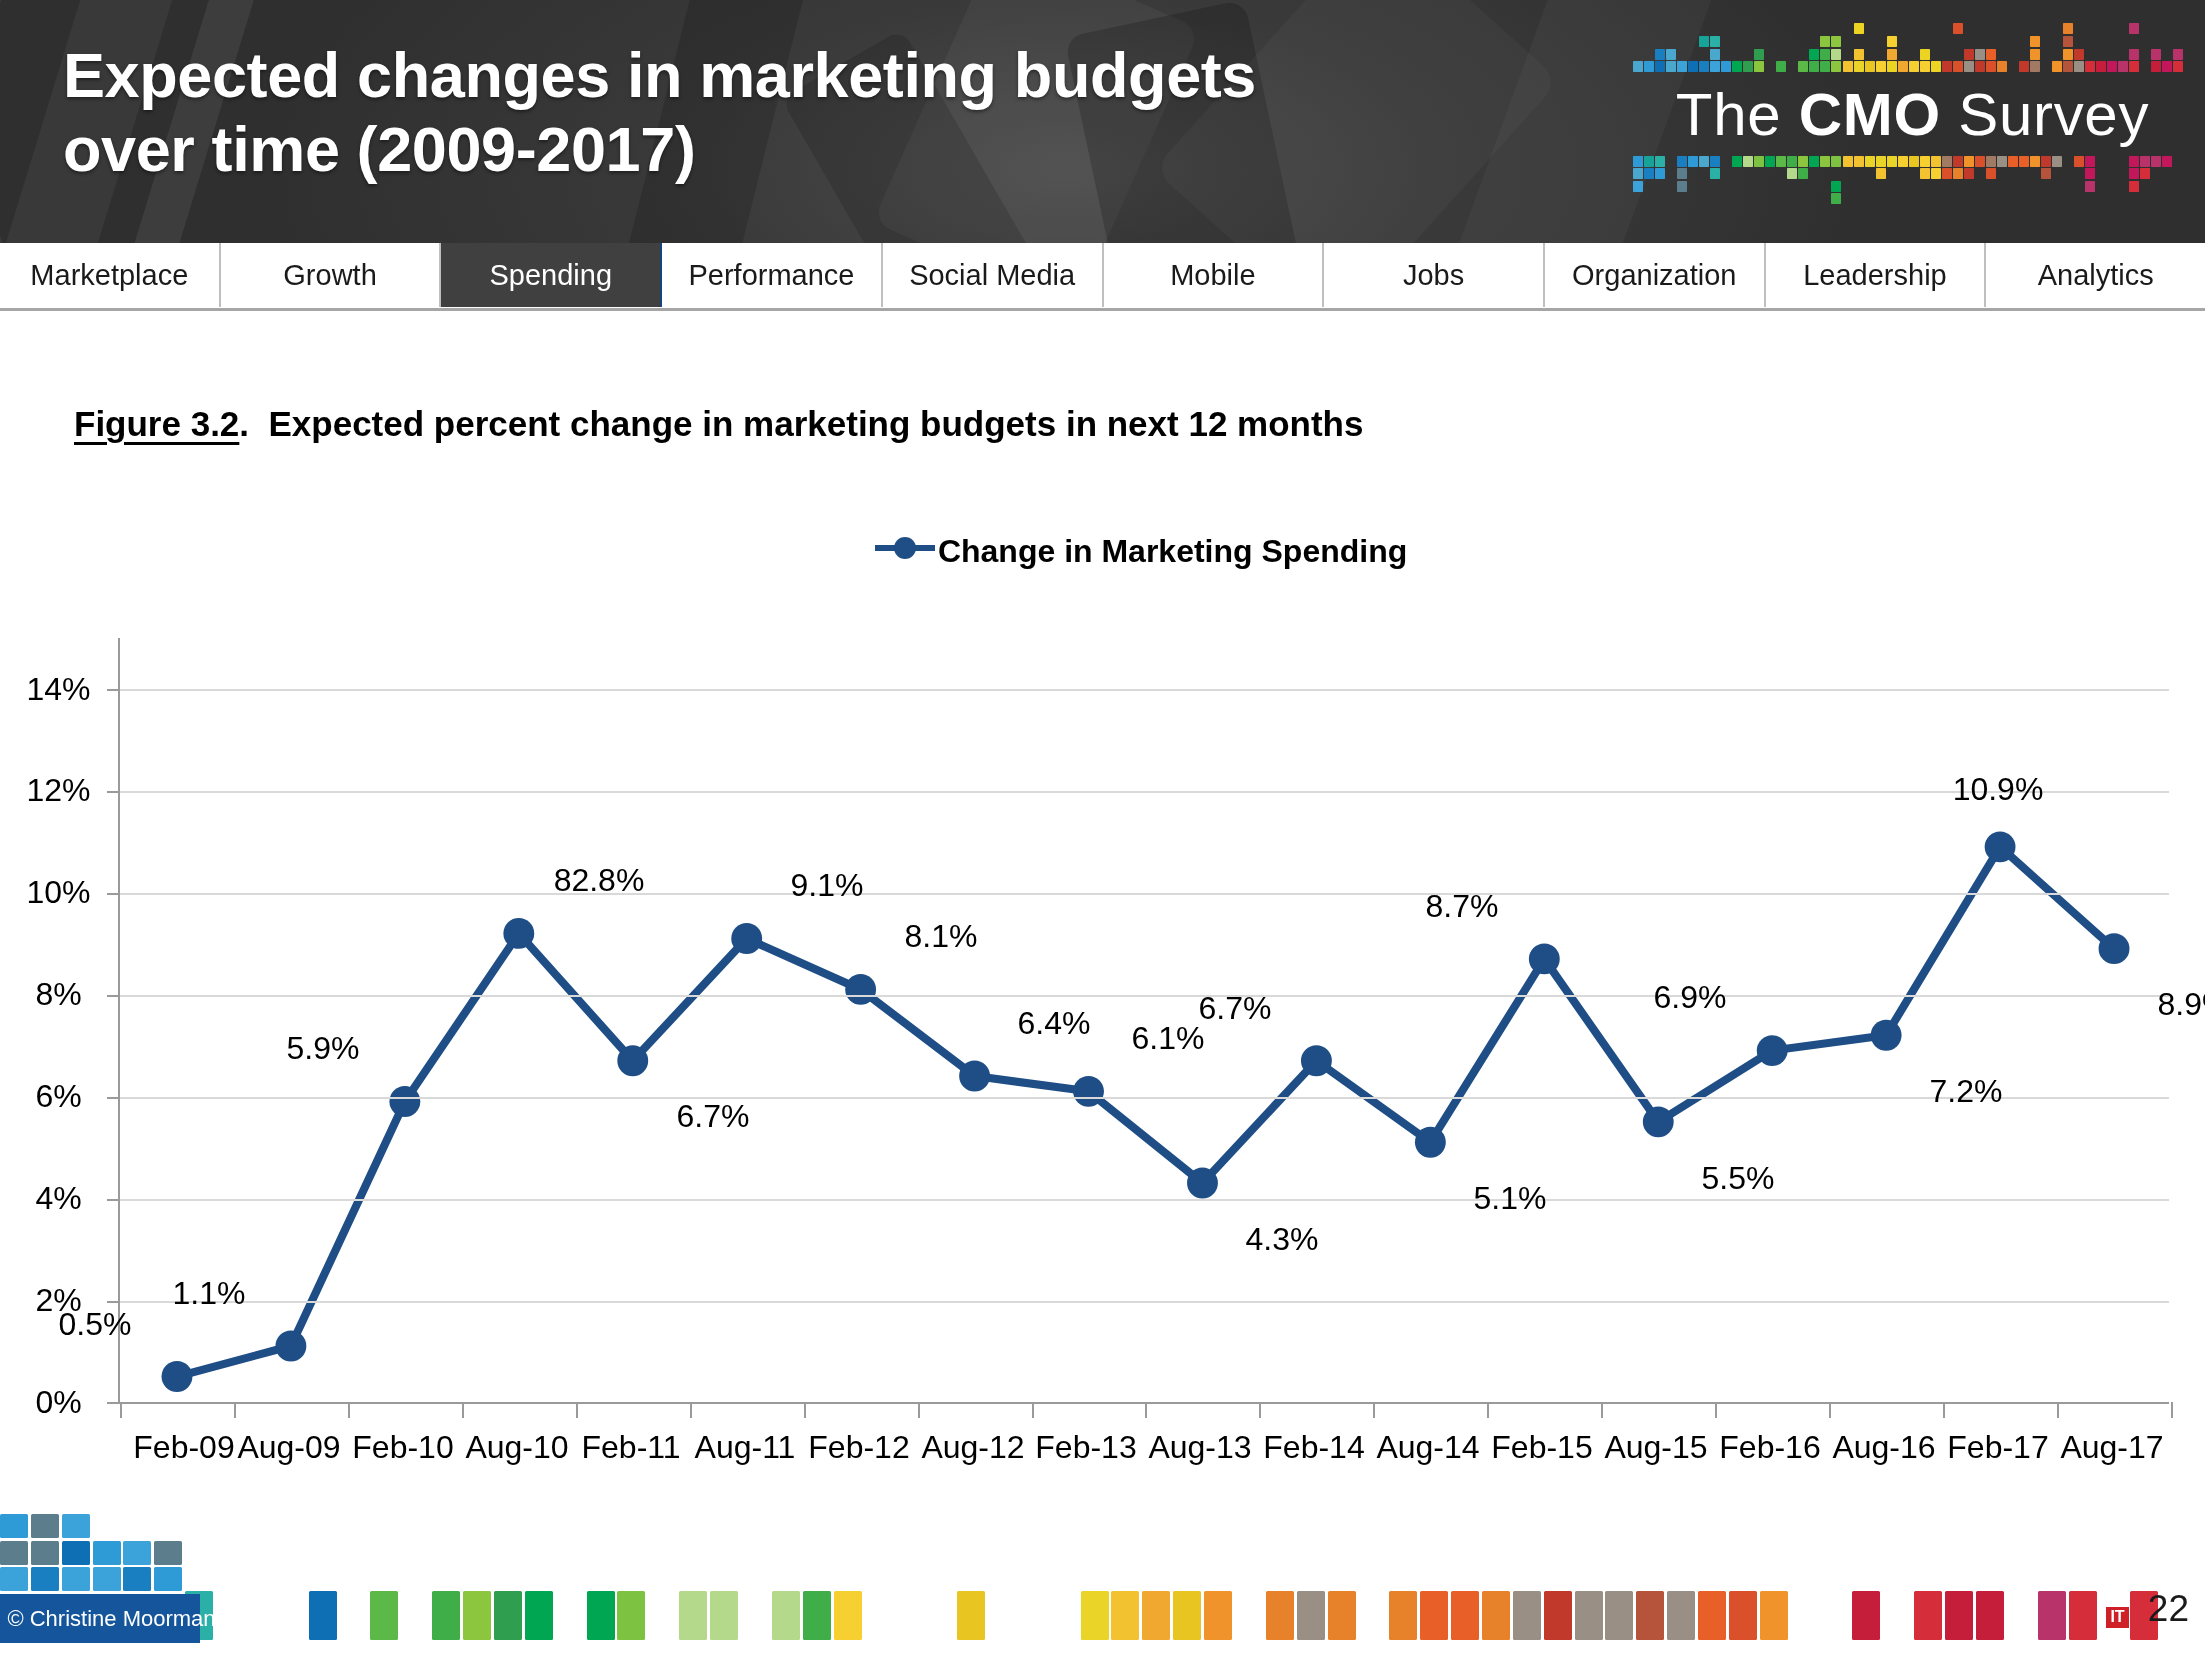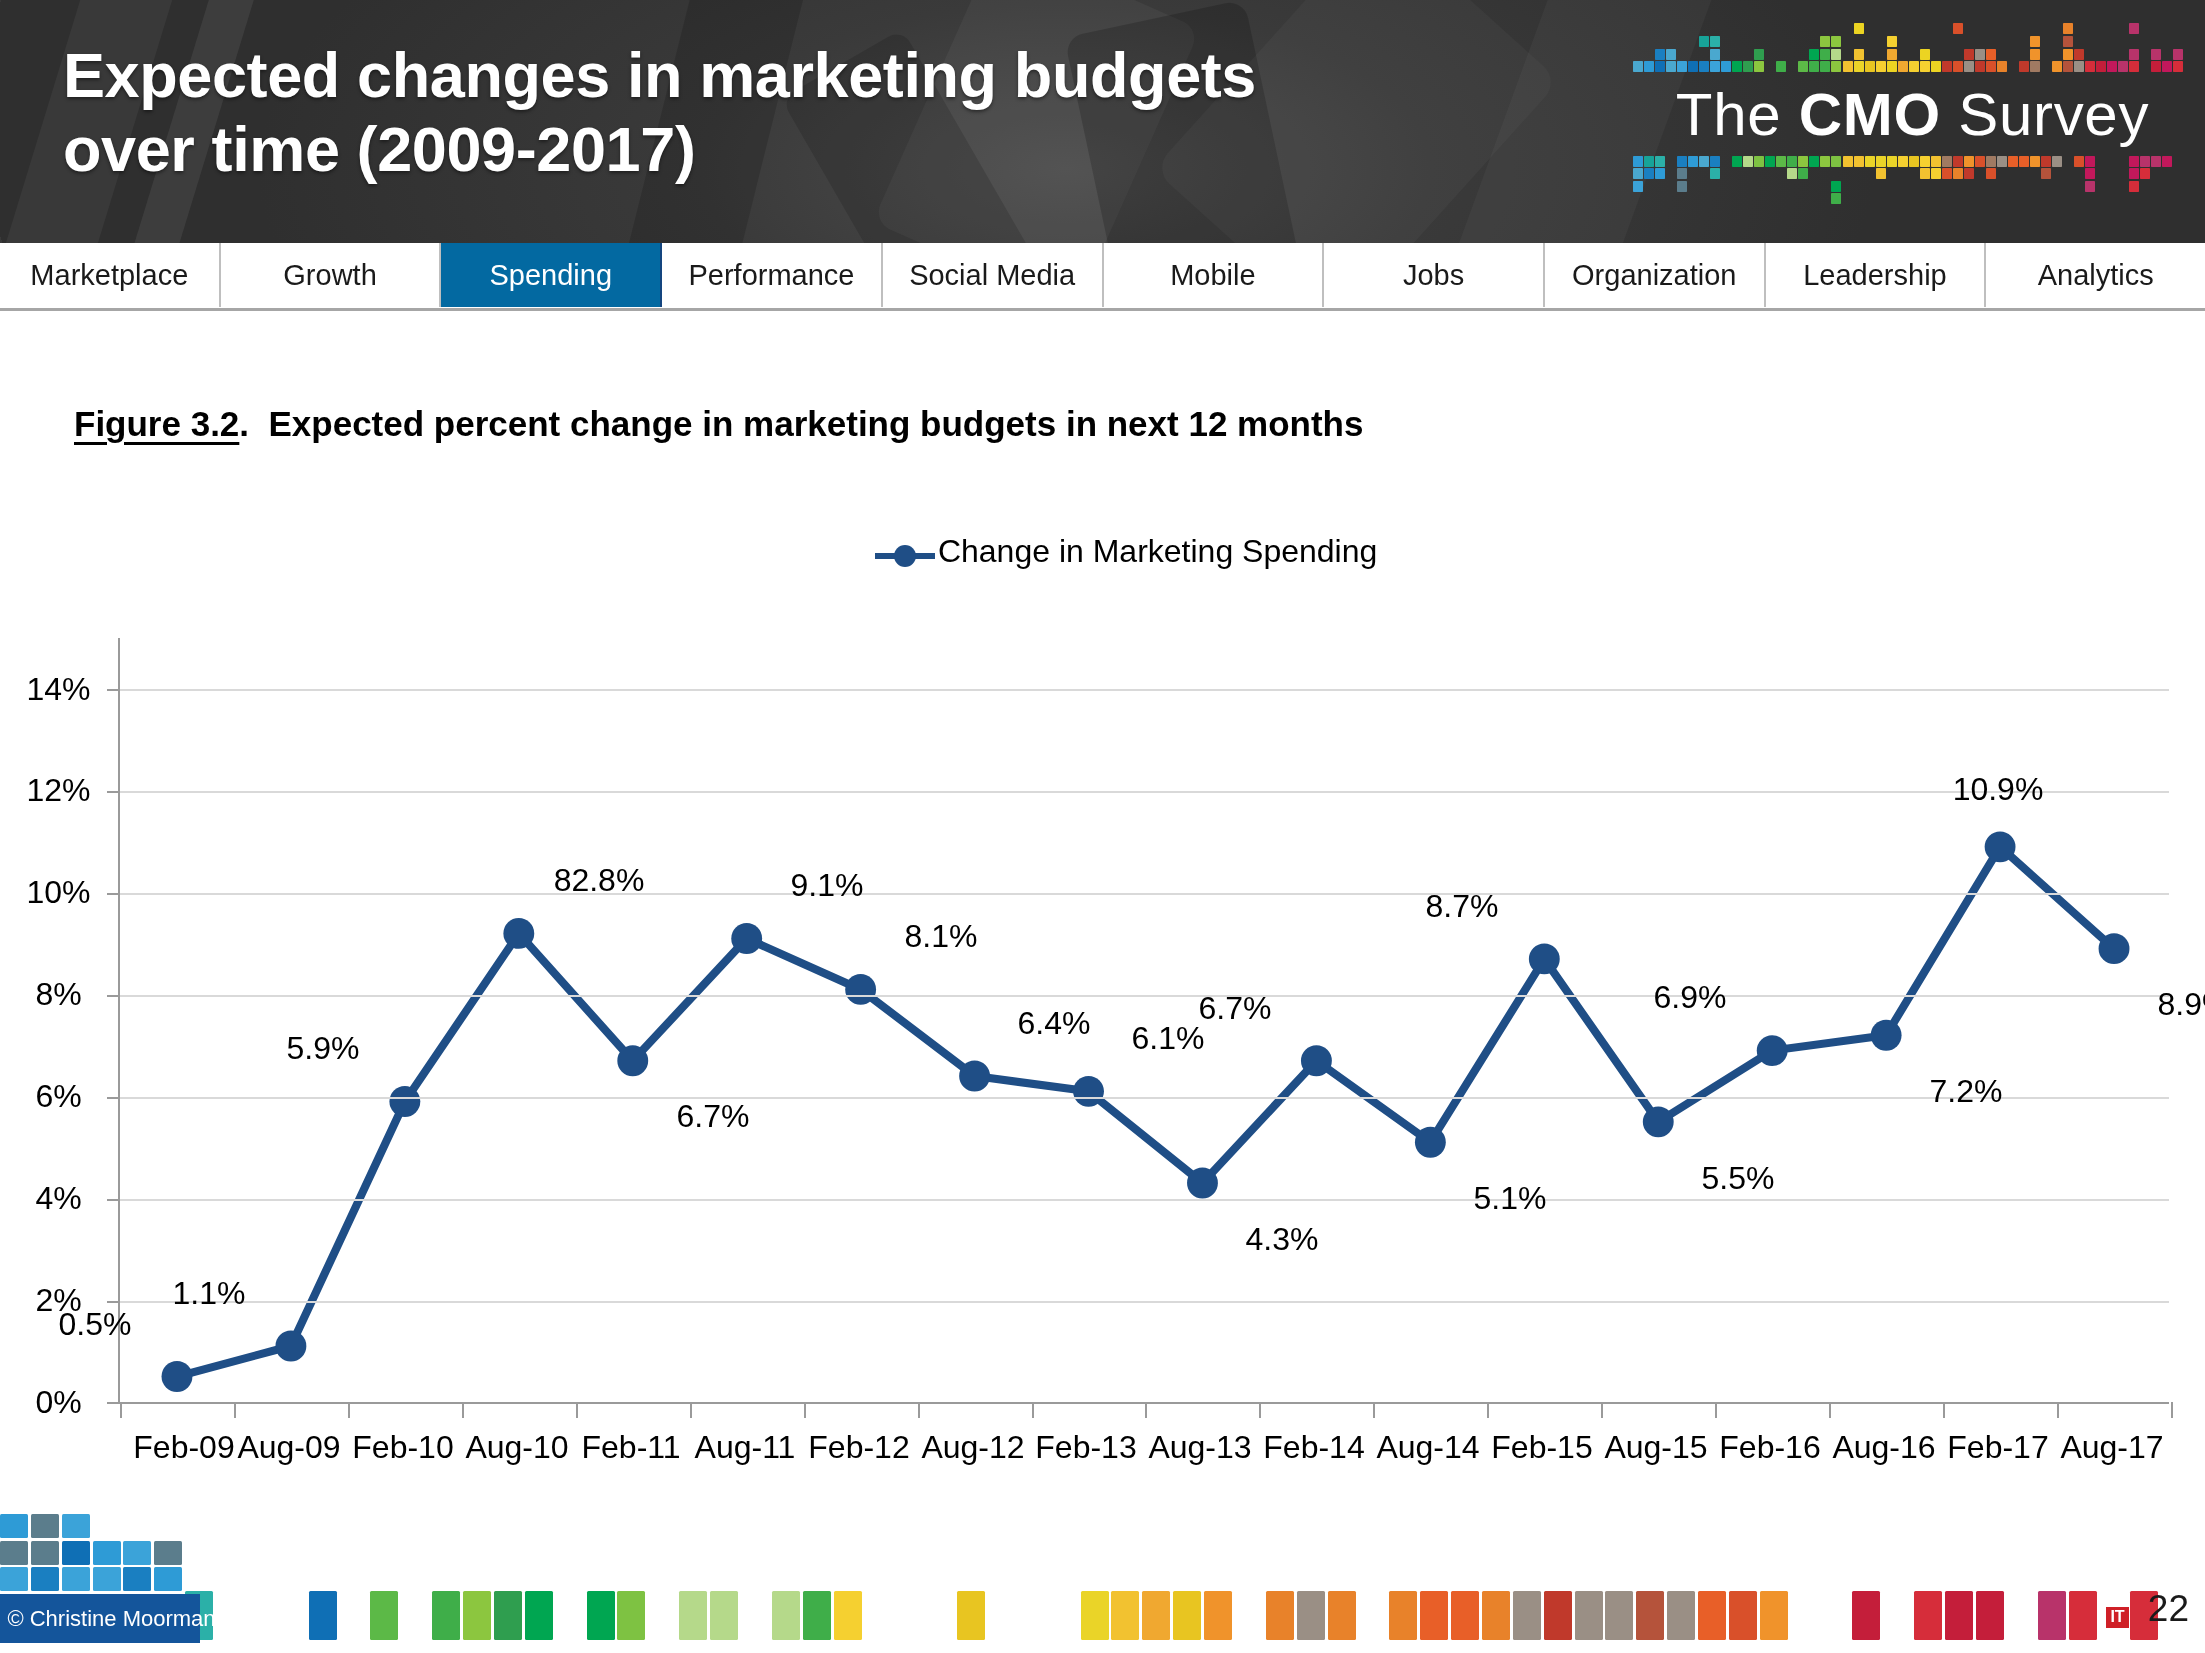--- a/index.html
+++ b/index.html
@@ -58,33 +58,33 @@
     position: absolute; left: 0; top: 243px; width: 2205px; height: 68px;
     display: flex; background: #ffffff;
     border-bottom: 3.7px solid #a6a6a6;
   }
   .tab {
     flex: 1 1 0; display: flex; align-items: center; justify-content: center;
     font-size: 29px; color: #1a1a1a; background: #ffffff;
     border-right: 2.2px solid #bfbfbf; height: 64px;
   }
   .tab:last-child { border-right: none; }
-  .tab.active { background: #0369a1; color: #ffffff; border-right-color: #14457f; }
+  .tab.active { background: #404040; color: #ffffff; border-right-color: #14457f; }
 
   
   .fig-title {
     position: absolute; left: 74px; top: 404px;
     font-size: 35px; font-weight: bold; color: #000; white-space: pre;
   }
   .fig-title u { text-decoration: underline; text-underline-offset: 5.9px; }
 
   
   .legend {
     position: absolute; left: 875px; top: 533px;
-    display: flex; align-items: flex-end; gap: 0px;
+    display: flex; align-items: flex-start; gap: 0px; font-weight: bold;
   }
   .legend-marker { position: relative; width: 60px; height: 29px; }
   .legend-marker::before {
     content: ""; position: absolute; left: 0; top: 11.8px; width: 60px; height: 6.6px;
     background: #1f4e86;
   }
   .legend-marker::after {
     content: ""; position: absolute; left: 19px; top: 4.4px; width: 22px; height: 22px;
     border-radius: 50%; background: #1f4e86;
   }

